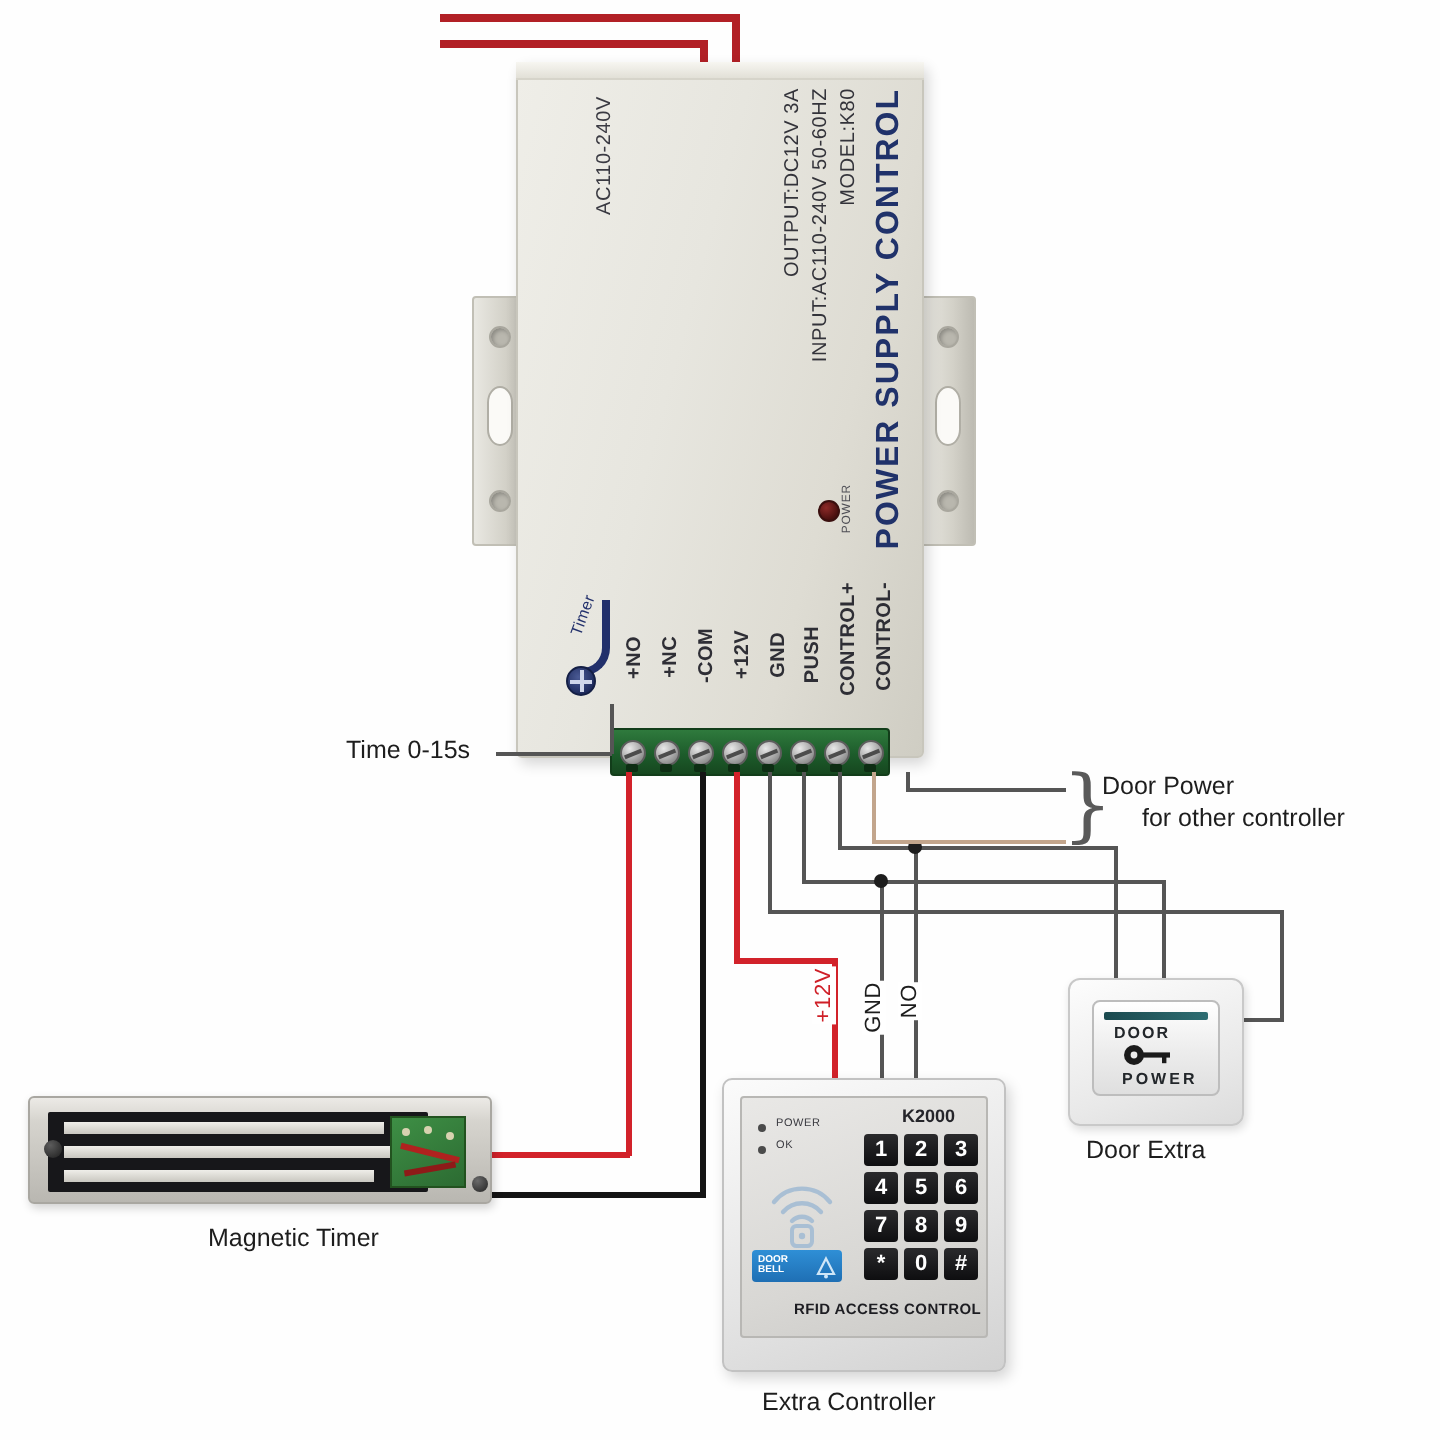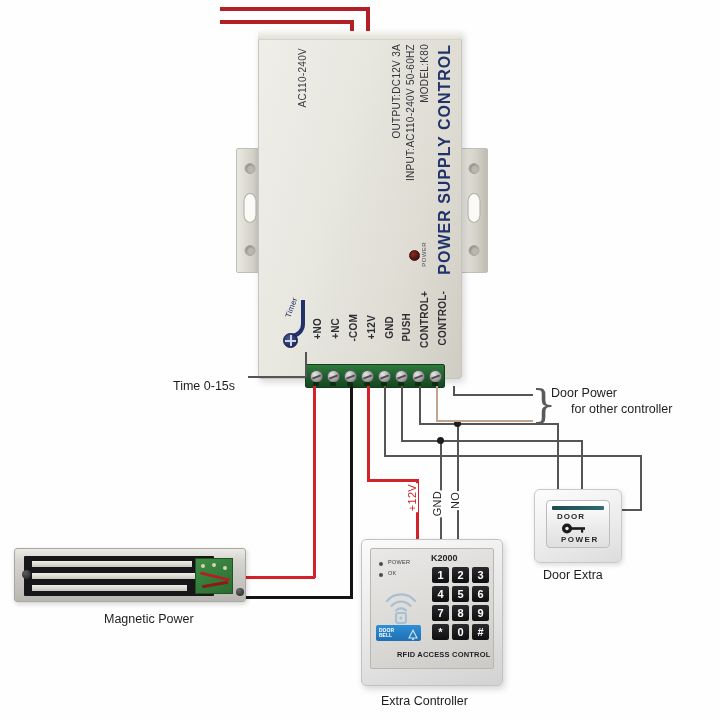--- a/index.html
+++ b/index.html
@@ -225,21 +225,21 @@
     left: 361px; top: 539px; width: 142px; height: 147px;
     background: linear-gradient(160deg,#fbfbfb,#e4e4e4 60%,#d2d2d2);
     border: 1px solid #c2c2c2; border-radius: 5px;
     box-shadow: 2px 3px 7px rgba(0,0,0,.17);
   }
   #ctrl-face {
     left: 370px; top: 548px; width: 124px; height: 121px;
     background: linear-gradient(160deg,#e9e8e6,#d8d7d4 65%,#cbcac7);
     border: 1px solid #b8b7b4; border-radius: 2px;
   }
-  #ctrl-model { left: 431px; top: 553px; font-size: 9px; color: #25252a; font-weight: 600;}
+  #ctrl-model { left: 451px; top: 553px; font-size: 9px; color: #25252a; font-weight: 600;}
   .ctrl-led-row { position: absolute; font-size: 5.5px; color: #3a3a40; letter-spacing: .3px;}
   .ctrl-led { position: absolute; width: 4px; height: 4px; border-radius: 50%; background:#4b4b4b;}
   .key {
     position: absolute; width: 17px; height: 16px;
     background: linear-gradient(180deg,#2a2a2c,#0e0e10);
     border-radius: 2px;
     color: #fff; font-size: 11px; font-weight: bold;
     display: flex; align-items: center; justify-content: center;
     font-family: "Liberation Sans", sans-serif;
   }
@@ -314,21 +314,21 @@
     <div class="term-hole" style="left:7px;"></div>
     <div class="term-hole" style="left:24px;"></div>
     <div class="term-hole" style="left:41px;"></div>
     <div class="term-hole" style="left:58px;"></div>
     <div class="term-hole" style="left:75px;"></div>
     <div class="term-hole" style="left:92px;"></div>
     <div class="term-hole" style="left:109px;"></div>
     <div class="term-hole" style="left:126px;"></div>
   </div>
 
-  <div class="callout" style="left:173px; top:379px;">Time 0-15s</div>
+  <div class="callout" style="left:173px; top:368px;">Time 0-15s</div>
   <div class="wire-h wire-gray abs" style="left:248px; top:376px; width:58px; height:1.5px;"></div>
   <div class="wire-v wire-gray abs" style="left:305px; top:352px; height:25px; width:1.5px;"></div>
 
   <div class="wire-v wire-red abs" style="left:313px; top:386px; height:192px; width:3px;"></div>
   <div class="wire-h wire-red abs" style="left:182px; top:576px; width:133px; height:3px;"></div>
 
   <div class="wire-v wire-black abs" style="left:350px; top:386px; height:212px; width:3px;"></div>
   <div class="wire-h wire-black abs" style="left:235px; top:596px; width:118px; height:3px;"></div>
 
   <div class="wire-v wire-red abs" style="left:367px; top:386px; height:96px; width:3px;"></div>
@@ -374,21 +374,21 @@
   </div>
   <div id="maglock-screw" class="abs"></div>
   <div class="abs" style="left:236px; top:588px; width:8px; height:8px; border-radius:50%; background:radial-gradient(circle at 35% 30%,#6a6a6a,#222);"></div>
   <div id="maglock-pcb" class="abs">
     <div class="pcb-dot" style="left:5px; top:5px;"></div>
     <div class="pcb-dot" style="left:16px; top:4px;"></div>
     <div class="pcb-dot" style="left:27px; top:7px;"></div>
     <div class="abs" style="left:4px; top:16px; width:30px; height:3px; background:#b0221f; transform:rotate(14deg);"></div>
     <div class="abs" style="left:6px; top:24px; width:26px; height:3px; background:#8e1a18; transform:rotate(-10deg);"></div>
   </div>
-  <div id="maglock-caption" class="callout">Magnetic Power</div>
+  <div id="maglock-caption" class="callout">Magnetic Timer</div>
 
   <div id="ctrl-body" class="abs"></div>
   <div id="ctrl-face" class="abs"></div>
   <div id="ctrl-model" class="abs">K2000</div>
 
   <div class="ctrl-led" style="left:379px; top:562px;"></div>
   <div class="ctrl-led-row abs" style="left:388px; top:559px;">POWER</div>
   <div class="ctrl-led" style="left:379px; top:573px;"></div>
   <div class="ctrl-led-row abs" style="left:388px; top:570px;">OK</div>
 

